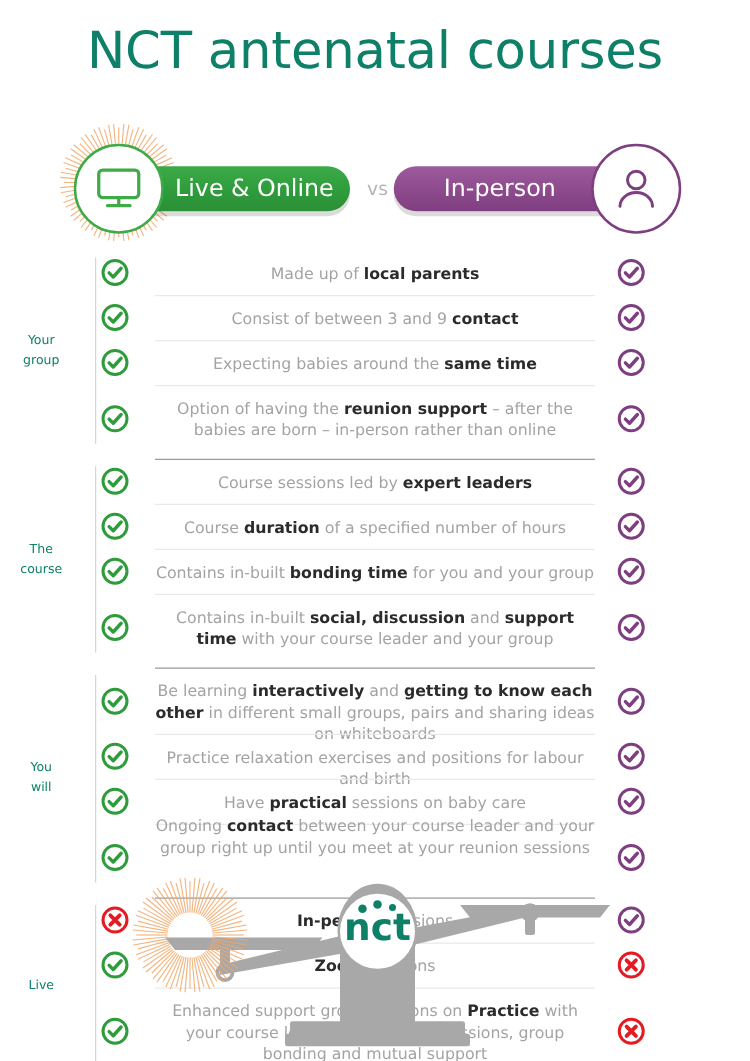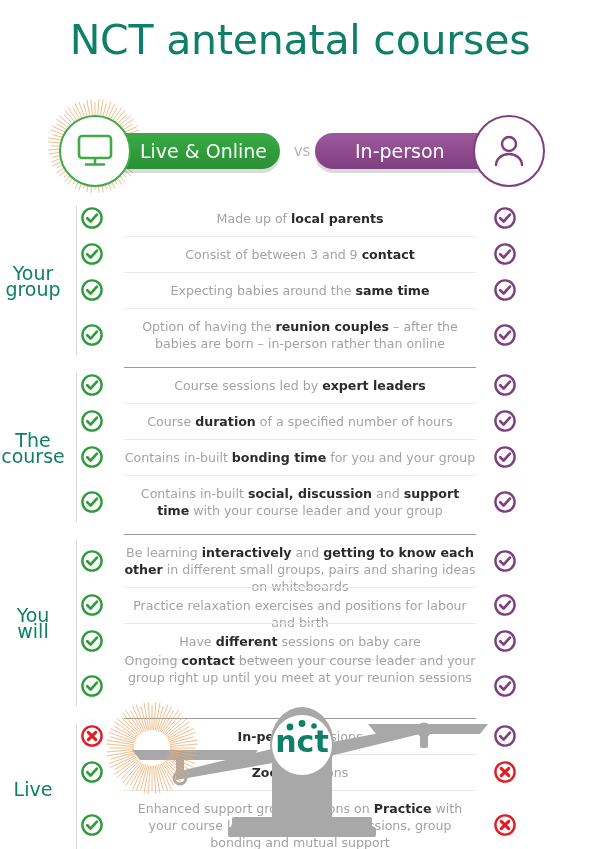--- a/index.html
+++ b/index.html
@@ -58,21 +58,21 @@
     position: absolute; left: 287px; top: 142px; width: 30px;
     text-align: center; color: #b5b5b5; font-size: 15px;
     font-family: "DejaVu Sans", sans-serif;
   }
 
   
   .table { position: absolute; left: 0; top: 200px; width: 600px; }
   .grp-label {
     position: absolute; left: 0; width: 66px;
     text-align: center; color: #0e8068;
-    font-size: 19px; line-height: 16px;
+    font-size: 10px; line-height: 16px;
     font-family: "DejaVu Sans", sans-serif;
   }
   .grp-rule {
     position: absolute; left: 76px; width: 1px; background: #d6d6d6;
   }
 
   .row { position: relative; display: block; }
   .row-txt {
     position: absolute; left: 124px; width: 352px;
     text-align: center;
@@ -241,21 +241,21 @@
             <circle cx="12" cy="12" r="9.6" fill="none" stroke="#7e3f80" stroke-width="2.4"></circle>
             <path d="M7.3 12.3 L10.6 15.6 L16.9 8.6" fill="none" stroke="#7e3f80" stroke-width="2.7" stroke-linecap="round" stroke-linejoin="round"></path>
           </svg></span>
       </div>
       <div class="sep" style="top:108px"></div>
       <div class="row">
         <span class="mark left" style="top:122.5px"><svg width="24" height="24" viewBox="0 0 24 24">
             <circle cx="12" cy="12" r="9.6" fill="none" stroke="#2e9c3b" stroke-width="2.4"></circle>
             <path d="M7.3 12.3 L10.6 15.6 L16.9 8.6" fill="none" stroke="#2e9c3b" stroke-width="2.7" stroke-linecap="round" stroke-linejoin="round"></path>
           </svg></span>
-        <div class="row-txt" style="top:118px">Option of having the <b>reunion couples</b> – after the babies are born – in-person rather than online</div>
+        <div class="row-txt" style="top:118px">Option of having the <b>reunion support</b> – after the babies are born – in-person rather than online</div>
         <span class="mark right" style="top:122.5px"><svg width="24" height="24" viewBox="0 0 24 24">
             <circle cx="12" cy="12" r="9.6" fill="none" stroke="#7e3f80" stroke-width="2.4"></circle>
             <path d="M7.3 12.3 L10.6 15.6 L16.9 8.6" fill="none" stroke="#7e3f80" stroke-width="2.7" stroke-linecap="round" stroke-linejoin="round"></path>
           </svg></span>
       </div>
       <div class="grp-label" style="top:64.5px">Your<br>group</div>
       <div class="grp-rule" style="top:6px;height:149px"></div>
       <div class="sep major" style="top:167px"></div>
       <div class="row">
         <span class="mark left" style="top:173px"><svg width="24" height="24" viewBox="0 0 24 24">
@@ -329,21 +329,21 @@
             <circle cx="12" cy="12" r="9.6" fill="none" stroke="#7e3f80" stroke-width="2.4"></circle>
             <path d="M7.3 12.3 L10.6 15.6 L16.9 8.6" fill="none" stroke="#7e3f80" stroke-width="2.7" stroke-linecap="round" stroke-linejoin="round"></path>
           </svg></span>
       </div>
       <div class="sep" style="top:423px"></div>
       <div class="row">
         <span class="mark left" style="top:429px"><svg width="24" height="24" viewBox="0 0 24 24">
             <circle cx="12" cy="12" r="9.6" fill="none" stroke="#2e9c3b" stroke-width="2.4"></circle>
             <path d="M7.3 12.3 L10.6 15.6 L16.9 8.6" fill="none" stroke="#2e9c3b" stroke-width="2.7" stroke-linecap="round" stroke-linejoin="round"></path>
           </svg></span>
-        <div class="row-txt" style="top:433px">Have <b>different</b> sessions on baby care</div>
+        <div class="row-txt" style="top:433px">Have <b>practical</b> sessions on baby care</div>
         <span class="mark right" style="top:429px"><svg width="24" height="24" viewBox="0 0 24 24">
             <circle cx="12" cy="12" r="9.6" fill="none" stroke="#7e3f80" stroke-width="2.4"></circle>
             <path d="M7.3 12.3 L10.6 15.6 L16.9 8.6" fill="none" stroke="#7e3f80" stroke-width="2.7" stroke-linecap="round" stroke-linejoin="round"></path>
           </svg></span>
       </div>
       <div class="sep" style="top:459px"></div>
       <div class="row">
         <span class="mark left" style="top:473.5px"><svg width="24" height="24" viewBox="0 0 24 24">
             <circle cx="12" cy="12" r="9.6" fill="none" stroke="#2e9c3b" stroke-width="2.4"></circle>
             <path d="M7.3 12.3 L10.6 15.6 L16.9 8.6" fill="none" stroke="#2e9c3b" stroke-width="2.7" stroke-linecap="round" stroke-linejoin="round"></path>

